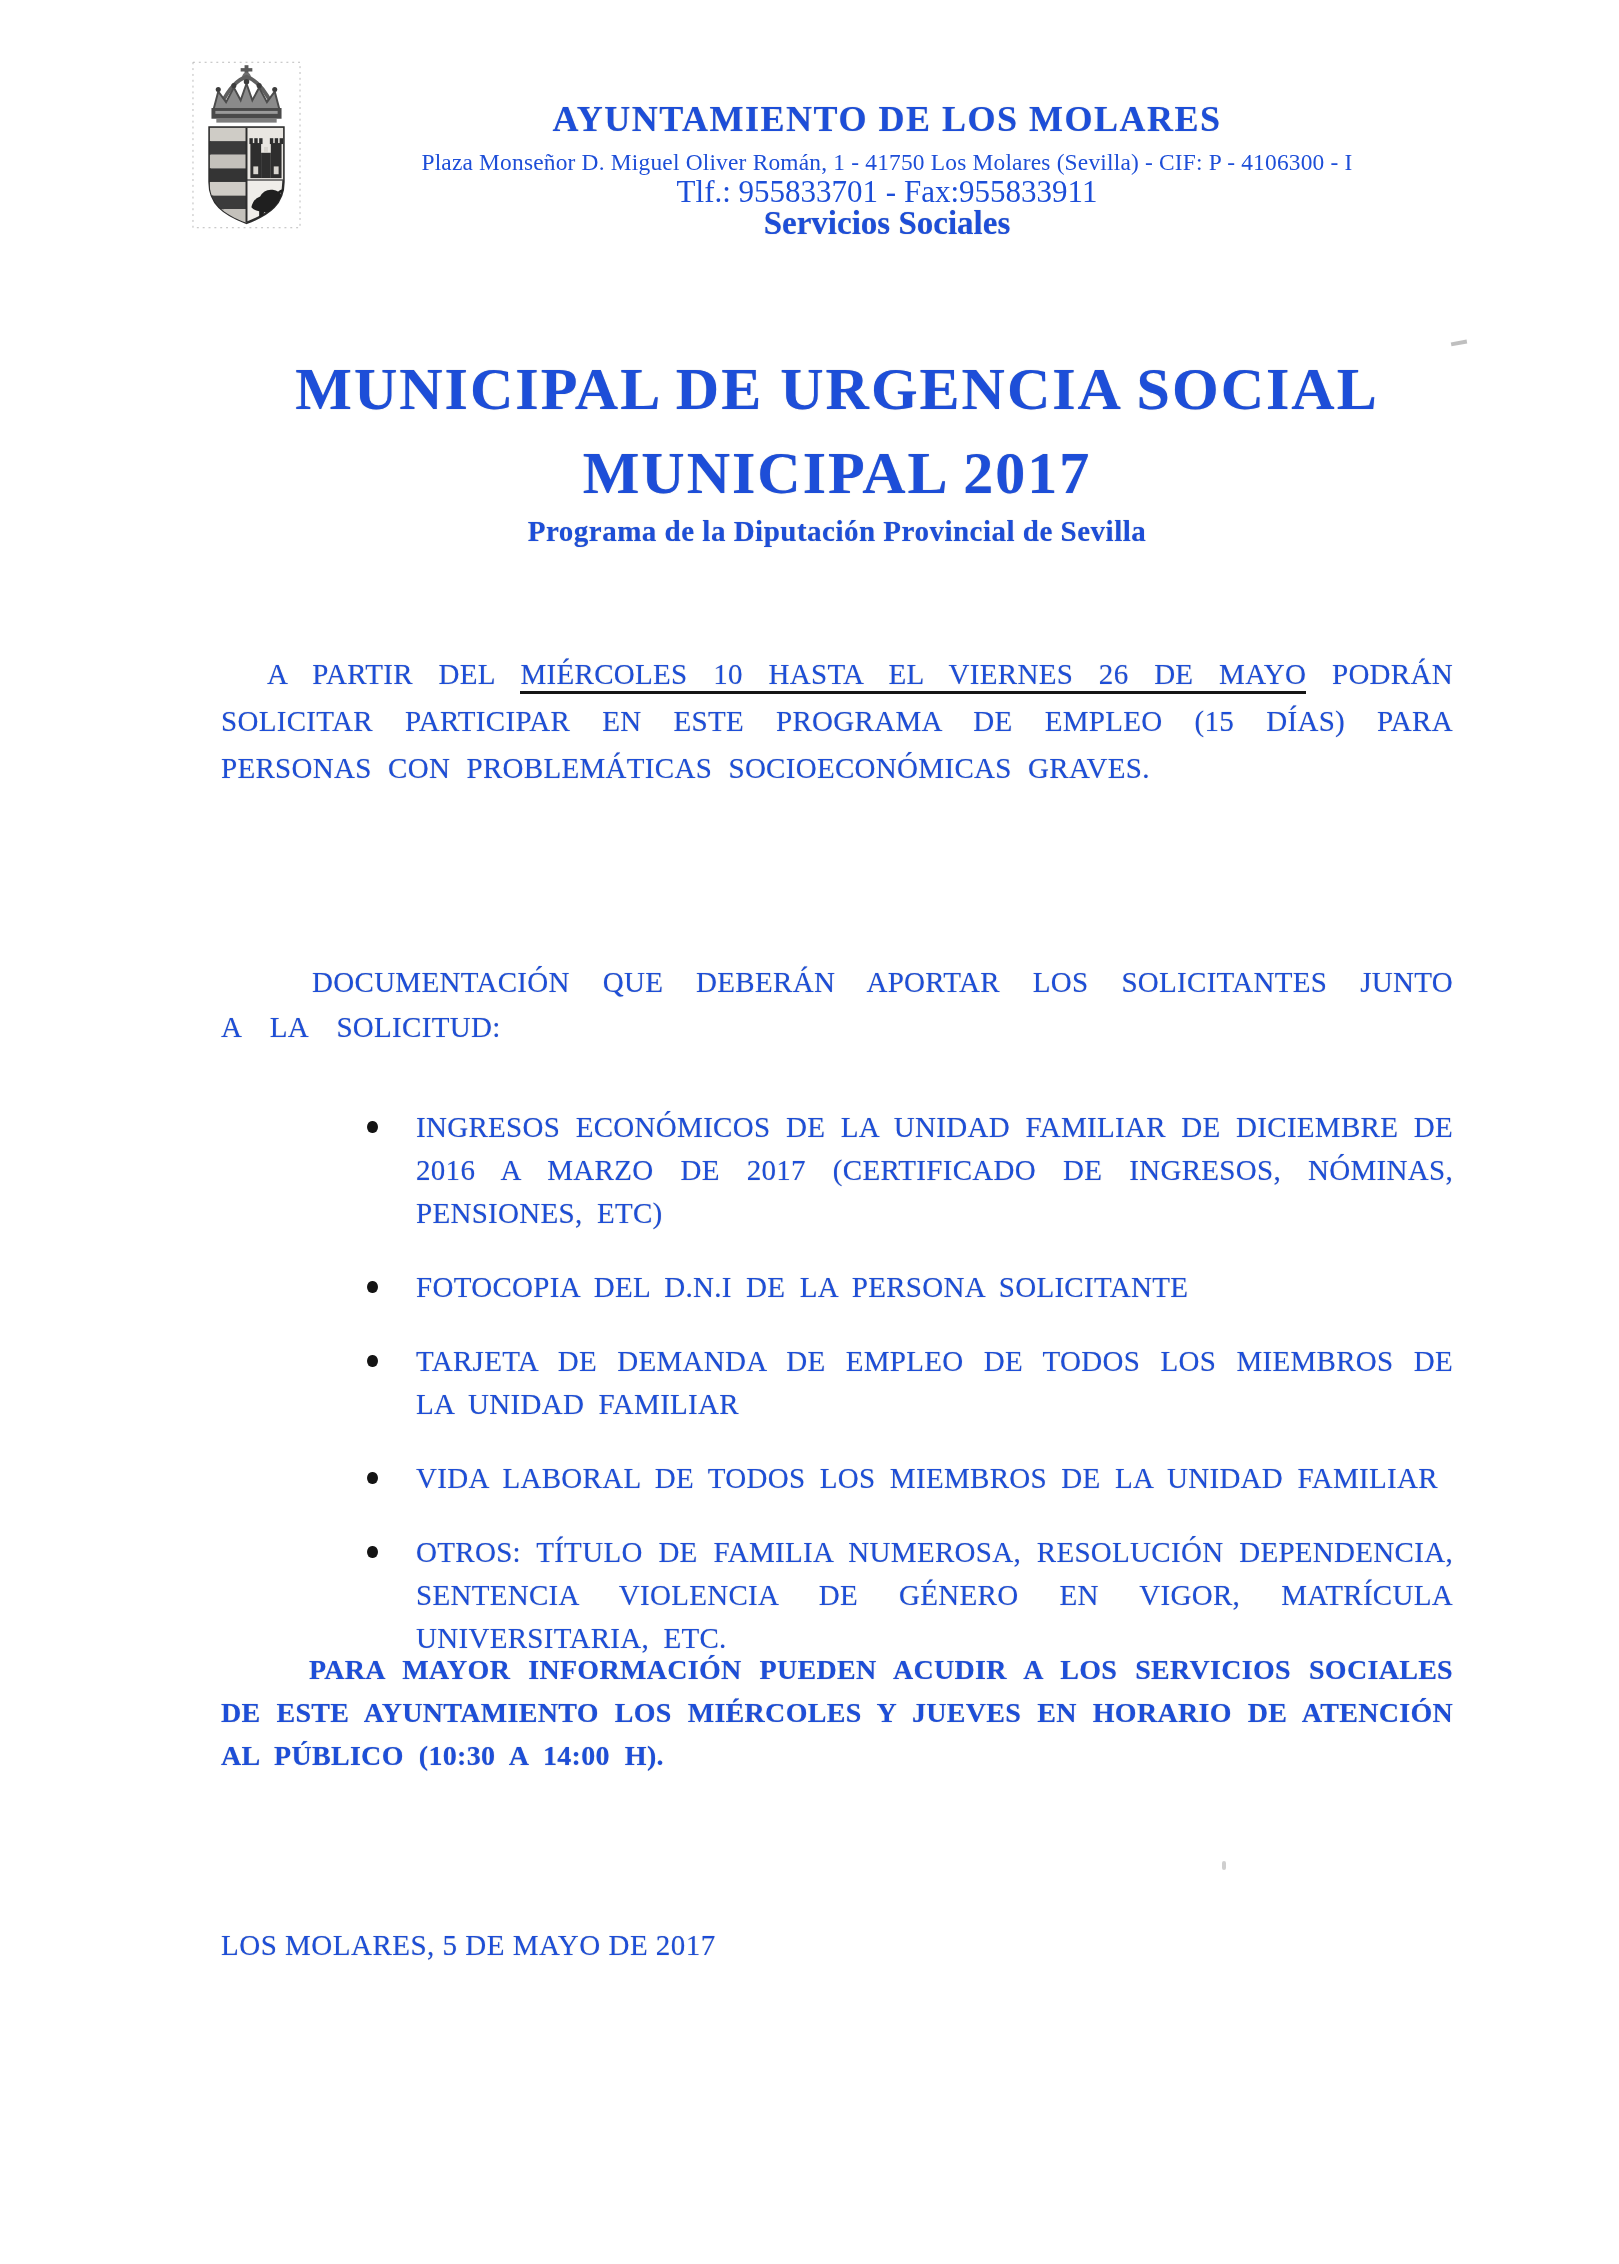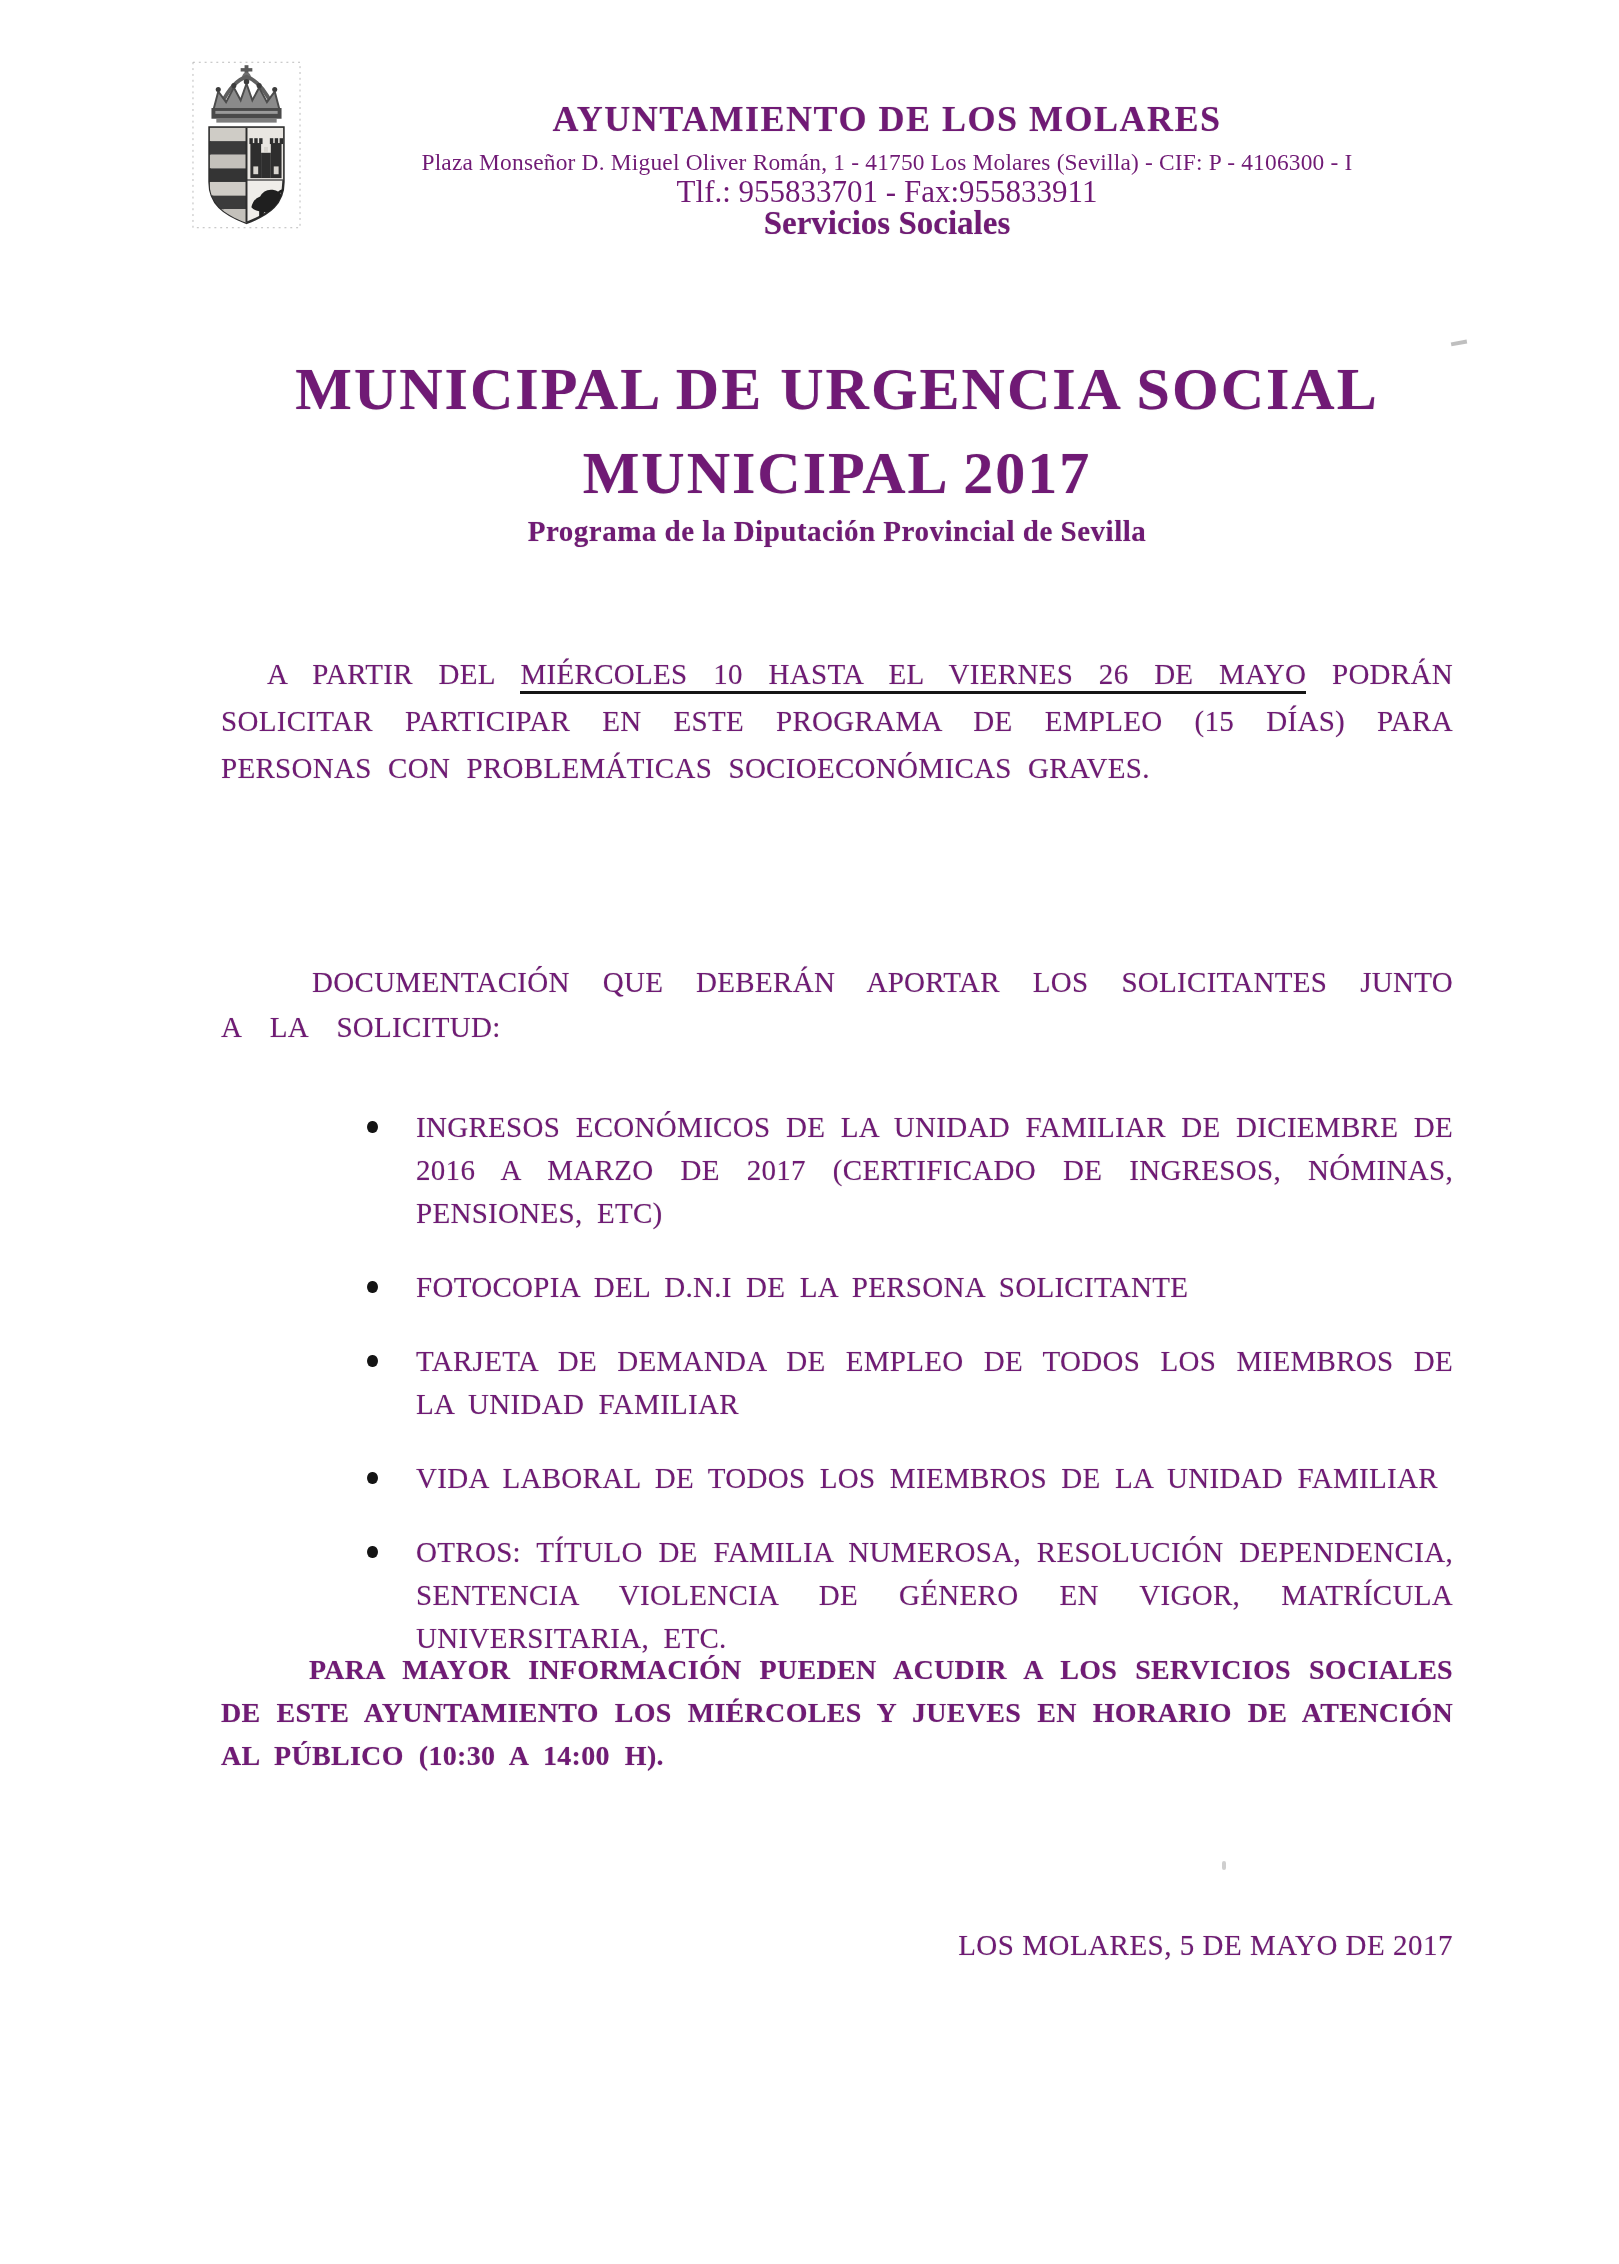--- a/index.html
+++ b/index.html
@@ -5,21 +5,21 @@
   html,body{margin:0;padding:0;}
   body{
     width:1620px;height:2265px;
     background:#f4f4f2;
     font-family:"Liberation Serif","DejaVu Serif",serif;
     position:relative;
   }
   .page{
     position:absolute;inset:0;
     background:#ffffff;
-    color:#701a75;
+    color:#1d4ed8;
     overflow:hidden;
   }
   .ink{ text-shadow:0 0 1px rgba(20,20,20,.35); }
 
   
   .letterhead{
     position:absolute;top:59px;left:192px;right:147px;
     display:flex;align-items:flex-start;
   }
   .logo{width:109px;height:168px;flex:0 0 auto;margin-top:2px;}
@@ -67,21 +67,21 @@
     content:"";position:absolute;left:146px;top:14.6px;
     width:10.7px;height:12.7px;border-radius:50%;background:#141414;
   }
 
   .info{
     top:1648px;font-weight:bold;font-size:28px;line-height:43px;
     text-indent:88px;word-spacing:7.8px;
   }
   .date-line{
     position:absolute;top:1900px;left:221px;right:167px;
-    text-align:right;font-size:29px;letter-spacing:0.5px;
+    text-align:left;font-size:29px;letter-spacing:0.5px;
   }
 
   
   .artifact{position:absolute;pointer-events:none;}
   .a1{left:1451px;top:341px;width:15.6px;height:3.9px;background:#a9a9a9;transform:rotate(-10deg);opacity:.75;}
   .a2{left:1222px;top:1861px;width:3.9px;height:8.8px;background:#b5b5b5;border-radius:2px;opacity:.65;}
 </style>
 </head>
 <body>
 

